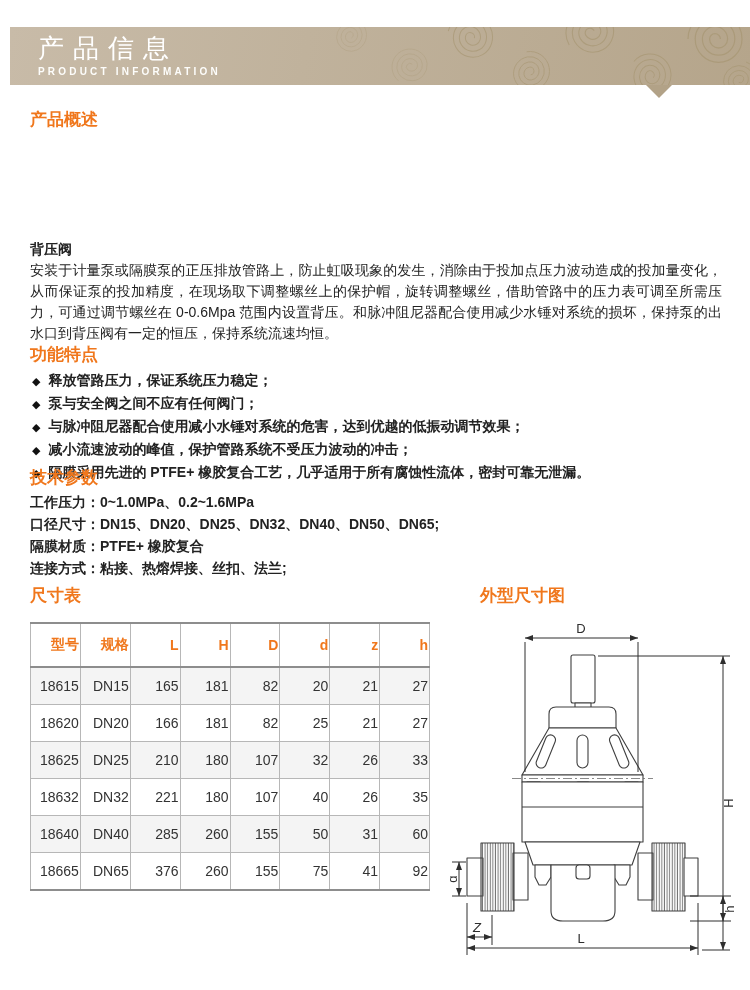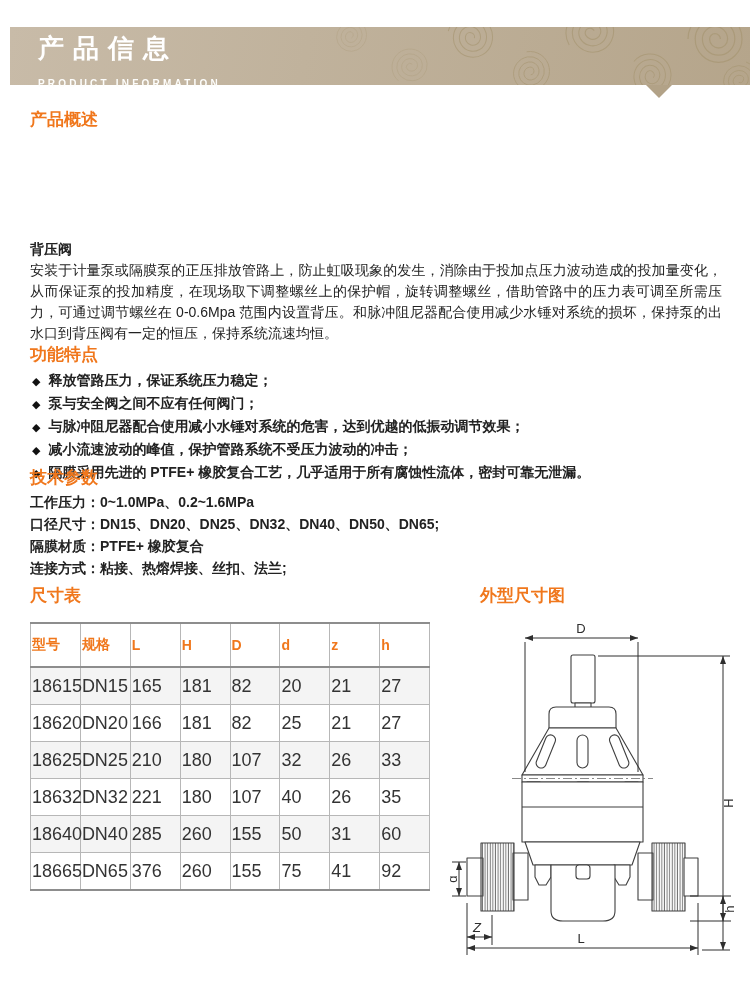--- a/index.html
+++ b/index.html
@@ -3,43 +3,43 @@
 <meta charset="utf-8">
 <style>
   html,body{margin:0;padding:0;background:#fff;}
   #page{position:relative;width:750px;height:990px;background:#ffffff;overflow:hidden;
         font-family:"Liberation Sans","DejaVu Sans",sans-serif;color:#222;}
   
   .banner{position:absolute;left:10px;top:27px;width:740px;height:58px;
           background:linear-gradient(100deg,#c8bba8 0%,#c0b29c 40%,#b5a58b 100%);}
   .banner-pattern{position:absolute;right:0;top:0;width:740px;height:58px;}
   .banner-text{position:absolute;left:28px;top:7px;}
-  .banner-title{color:#ffffff;font-size:26px;font-weight:bold;letter-spacing:9px;line-height:28px;}
-  .banner-sub{color:#fdfdfb;font-size:10px;font-weight:bold;letter-spacing:3.2px;margin-top:16px;}
+  .banner-title{color:#ffffff;font-size:26px;font-weight:normal;letter-spacing:9px;line-height:28px;}
+  .banner-sub{color:#fdfdfb;font-size:10px;font-weight:bold;letter-spacing:3.2px;margin-top:4px;}
   .banner-notch{position:absolute;left:636px;top:58px;width:0;height:0;
           border-left:13px solid transparent;border-right:13px solid transparent;
           border-top:13px solid #b2a287;}
   
   .sec-head{position:absolute;left:30px;font-size:17px;font-weight:bold;color:#f0771c;margin:0;}
   
   .blk{position:absolute;left:30px;width:692px;font-size:14px;line-height:21px;color:#222;}
   .blk b{display:block;}
   .para{margin:0;text-align:justify;}
   .feat-list{list-style:none;margin:0;padding:0;font-weight:bold;}
   .feat-list li{display:flex;align-items:flex-start;line-height:22px;}
   .diamond{font-size:11px;margin:1px 8px 0 2px;color:#111;}
   .spec-list{list-style:none;margin:0;padding:0;font-weight:bold;}
   .spec-list li{line-height:22px;}
   
   .dim-table{position:absolute;left:30px;top:622px;border-collapse:collapse;table-layout:fixed;
-             width:400px;text-align:left;}
+             width:400px;text-align:right;}
   .dim-table th{height:40px;font-size:14px;font-weight:bold;color:#f0771c;
                 border:1px solid #b7b7b7;border-top:2px solid #8d8d8d;border-bottom:2px solid #8d8d8d;
                 background:#fff;}
-  .dim-table td{height:34px;font-size:18px;color:#333;border:1px solid #b7b7b7;}
+  .dim-table td{height:34px;font-size:14px;color:#333;border:1px solid #b7b7b7;}
   .dim-table tr:nth-child(odd) td{background:#f4f4f4;}
   .dim-table tr:last-child td{border-bottom:2px solid #8d8d8d;}
   
   .drawing{position:absolute;left:450px;top:615px;}
   .drawing svg text{font-family:"Liberation Sans",sans-serif;font-size:13px;fill:#2e2e2e;}
 </style>
 </head>
 <body>
 
 <div id="page">

